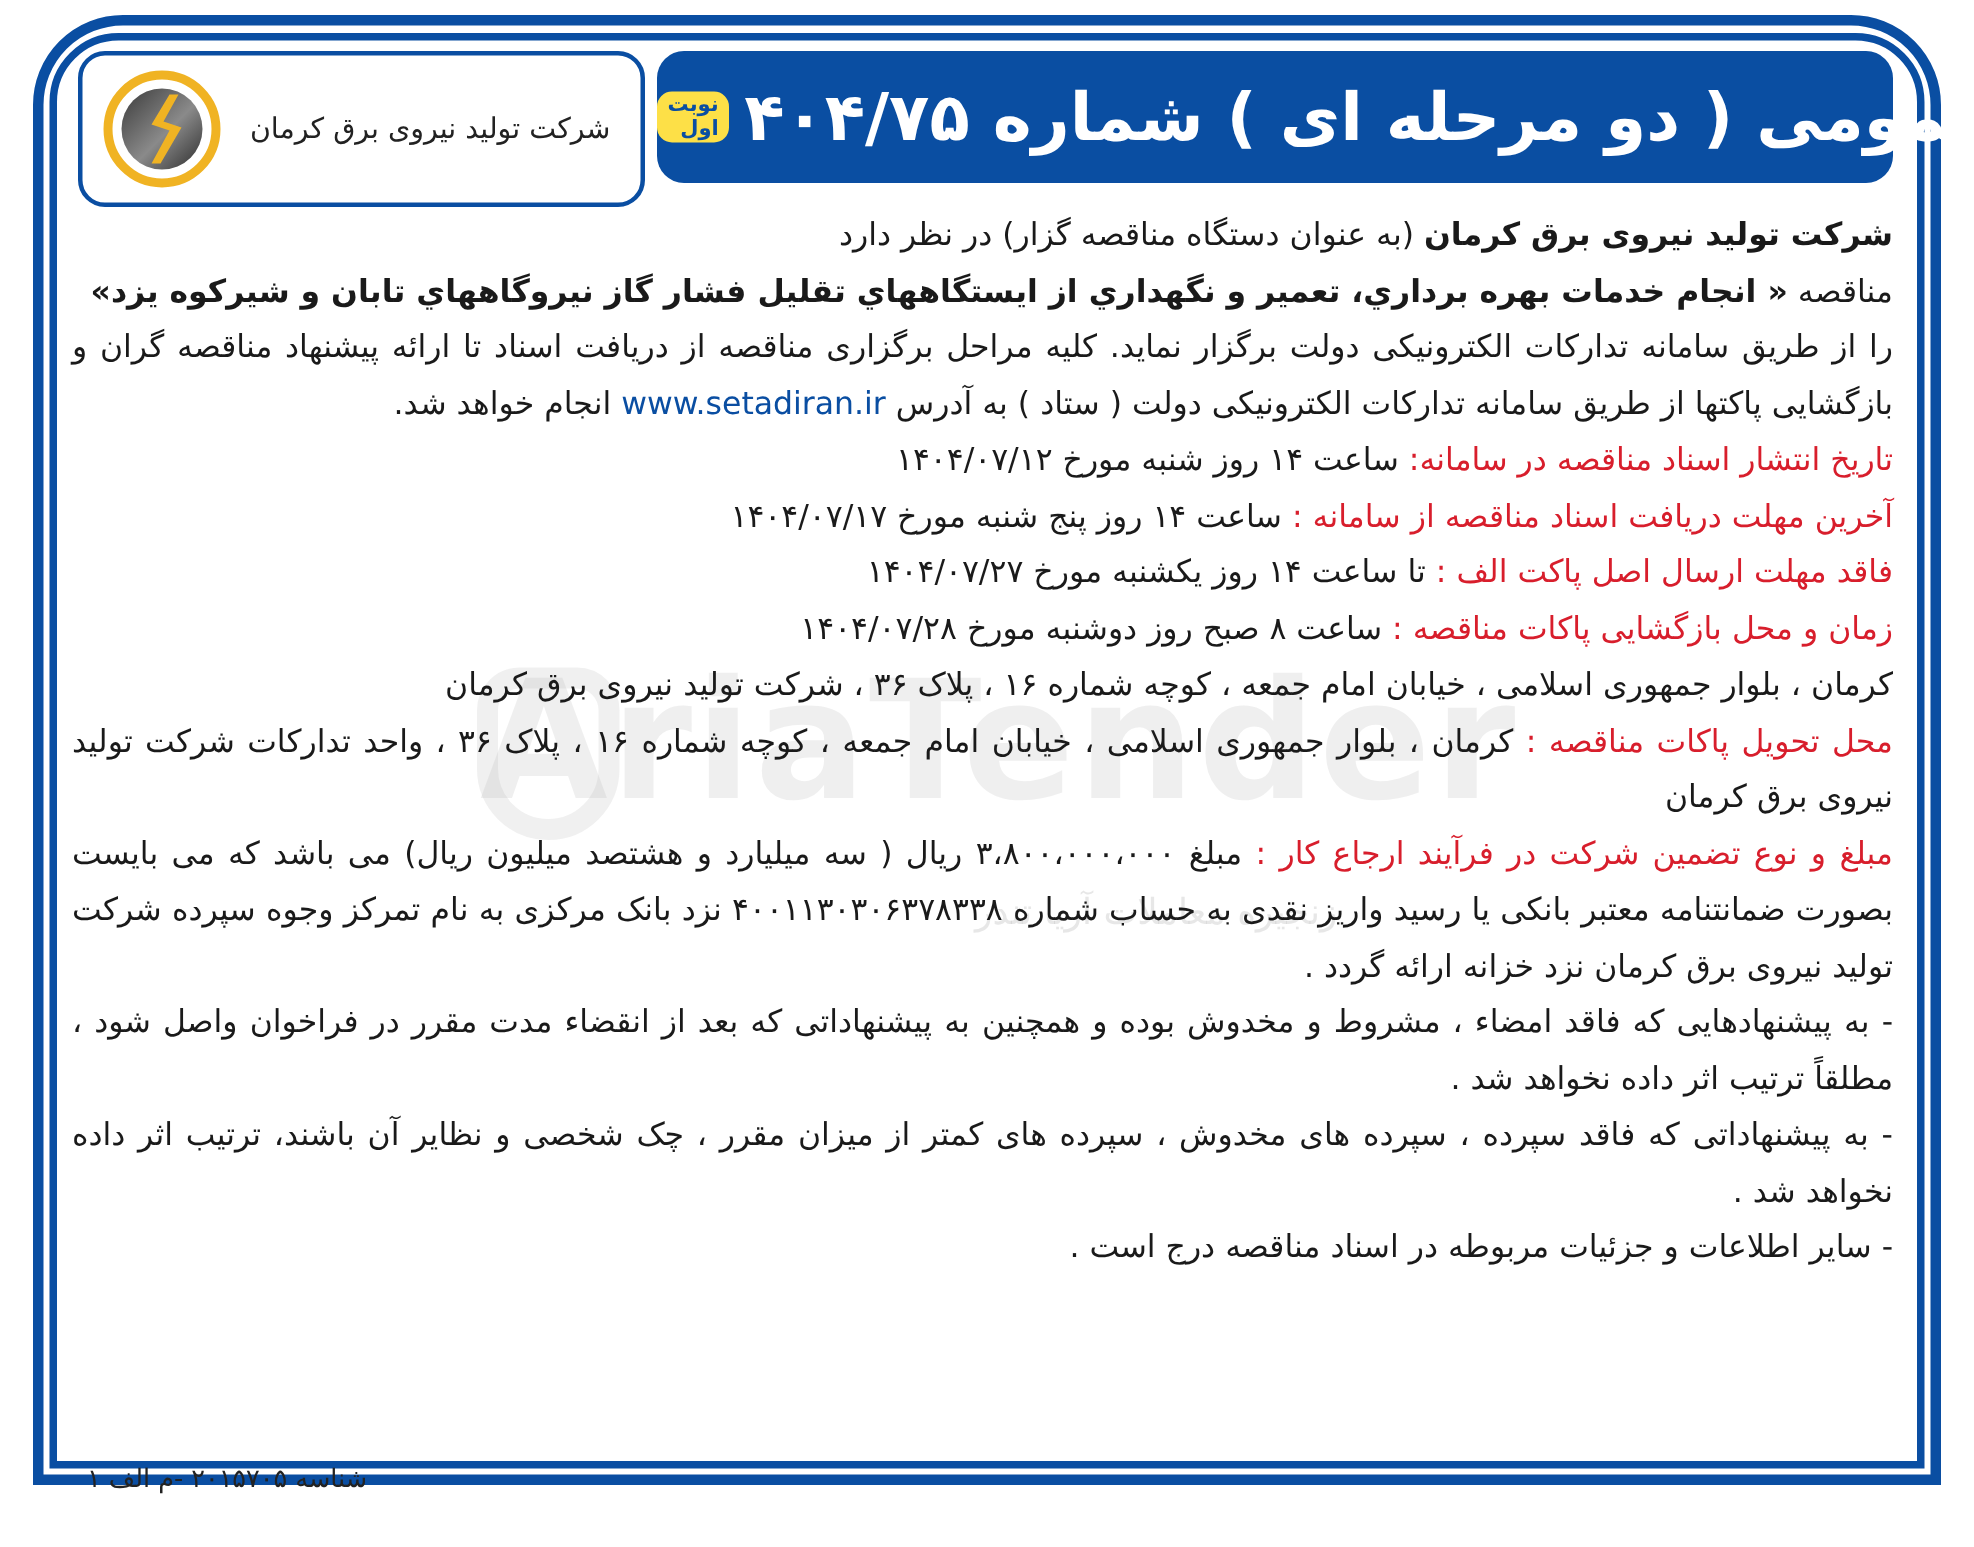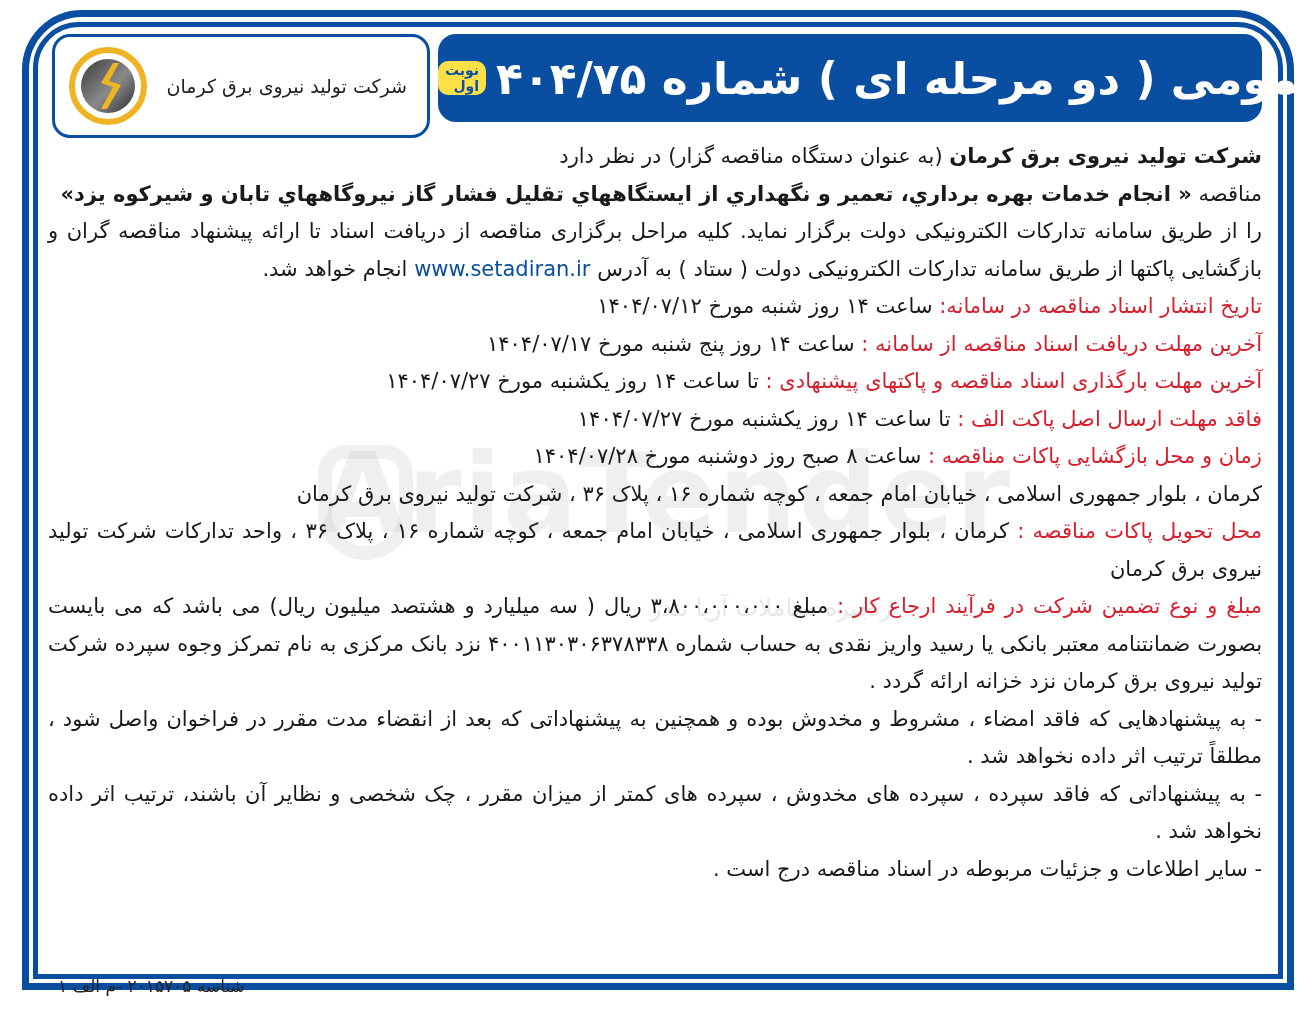--- a/index.html
+++ b/index.html
@@ -76,21 +76,20 @@
   </p>
   <p>
     <span>مناقصه </span><span class="bold">« انجام خدمات بهره برداري، تعمير و نگهداري از ايستگاههاي تقليل فشار گاز نيروگاههاي تابان و شيركوه يزد»</span>
   </p>
   <p class="justify">
     <span>را از طریق سامانه تدارکات الکترونیکی دولت برگزار نماید. کلیه مراحل برگزاری مناقصه از دریافت اسناد تا ارائه پیشنهاد مناقصه گران و بازگشایی پاکتها از طریق سامانه تدارکات الکترونیکی دولت ( ستاد ) به آدرس </span><span class="link">www.setadiran.ir</span><span> انجام خواهد شد.</span>
   </p>
 
   <p><span class="red">تاریخ انتشار اسناد مناقصه در سامانه:</span><span> ساعت ۱۴ روز شنبه مورخ ۱۴۰۴/۰۷/۱۲</span></p>
   <p><span class="red">آخرین مهلت دریافت اسناد مناقصه از سامانه :</span><span> ساعت ۱۴ روز پنج شنبه مورخ ۱۴۰۴/۰۷/۱۷</span></p>
-  <p><span class="red">آخرین مهلت بارگذاری اسناد مناقصه و پاکتهای پیشنهادی :</span><span> تا ساعت ۱۴ روز یکشنبه مورخ ۱۴۰۴/۰۷/۲۷</span></p>
   <p><span class="red">فاقد مهلت ارسال اصل پاکت الف :</span><span> تا ساعت ۱۴ روز یکشنبه مورخ ۱۴۰۴/۰۷/۲۷</span></p>
   <p><span class="red">زمان و محل بازگشایی پاکات مناقصه :</span><span> ساعت ۸ صبح روز دوشنبه مورخ ۱۴۰۴/۰۷/۲۸</span></p>
   <p>کرمان ، بلوار جمهوری اسلامی ، خیابان امام جمعه ، کوچه شماره ۱۶ ، پلاک ۳۶ ، شرکت تولید نیروی برق کرمان</p>
 
   <p class="justify"><span class="red">محل تحویل پاکات مناقصه :</span><span> کرمان ، بلوار جمهوری اسلامی ، خیابان امام جمعه ، کوچه شماره ۱۶ ، پلاک ۳۶ ، واحد تدارکات شرکت تولید نیروی برق کرمان</span></p>
 
   <p class="justify"><span class="red">مبلغ و نوع تضمین شرکت در فرآیند ارجاع کار :</span><span> مبلغ ۳،۸۰۰،۰۰۰،۰۰۰ ریال ( سه میلیارد و هشتصد میلیون ریال) می باشد که می بایست بصورت ضمانتنامه معتبر بانکی یا رسید واریز نقدی به حساب شماره ۴۰۰۱۱۳۰۳۰۶۳۷۸۳۳۸ نزد بانک مرکزی به نام تمرکز وجوه سپرده شرکت تولید نیروی برق کرمان نزد خزانه ارائه گردد .</span></p>
 
   <p class="justify">- به پیشنهادهایی که فاقد امضاء ، مشروط و مخدوش بوده و همچنین به پیشنهاداتی که بعد از انقضاء مدت مقرر در فراخوان واصل شود ، مطلقاً ترتیب اثر داده نخواهد شد .</p>
   <p class="justify">- به پیشنهاداتی که فاقد سپرده ، سپرده های مخدوش ، سپرده های کمتر از میزان مقرر ، چک شخصی و نظایر آن باشند، ترتیب اثر داده نخواهد شد .</p>

